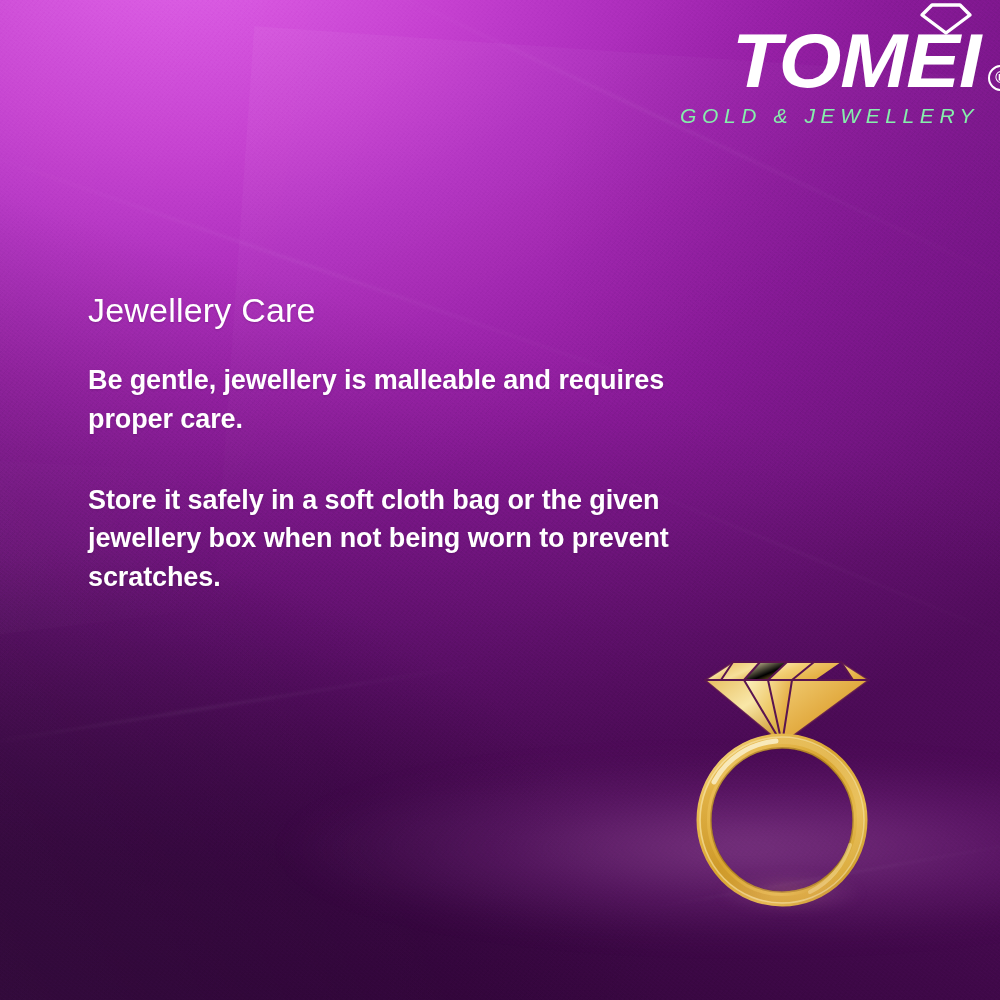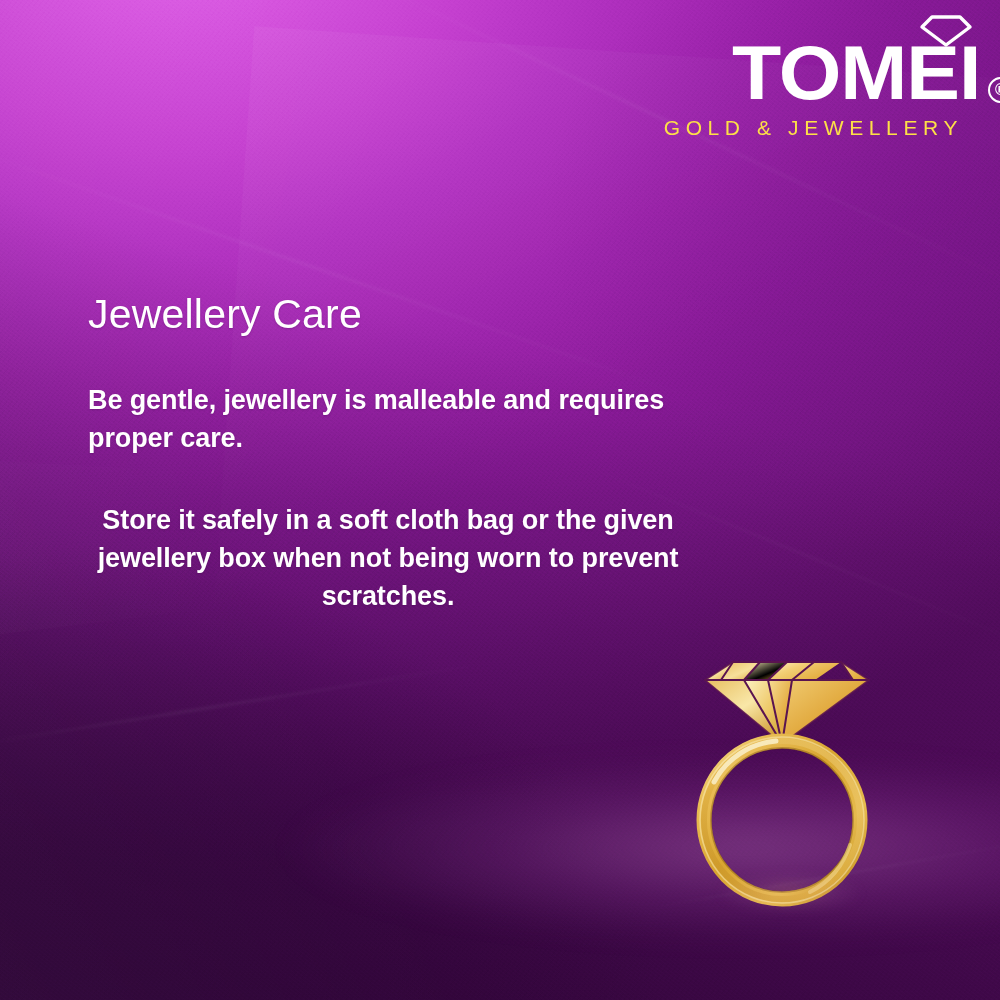--- a/index.html
+++ b/index.html
@@ -102,23 +102,24 @@
     background:radial-gradient(58% 62% at 72% 42%,
       rgba(238,150,240,0.30) 0%,
       rgba(200,96,212,0.16) 38%,
       rgba(160,60,180,0.0) 72%);
     filter:blur(14px);
   }
 
   
   .logo {
     position:absolute;
-    top:40px; right:20px;
+    top:28px; right:20px;
     text-align:right;
     line-height:1;
+    font-style:italic;
   }
   .logo-mark-row {
     position:relative;
     display:flex;
     align-items:flex-end;
     justify-content:flex-end;
   }
   .wordmark {
     font-family:"Liberation Sans", sans-serif;
     font-weight:bold;
@@ -141,52 +142,52 @@
     border:2.4px solid #ffffff;
     border-radius:50%;
     color:#ffffff;
     font-size:16px;
     font-weight:bold;
     line-height:21px;
     text-align:center;
   }
   .logo-sub {
     margin-top:12px;
-    margin-right:17px;
-    color:#fde047;
+    margin-right:1px;
+    color:#86efac;
     font-size:21px;
     font-weight:normal;
     letter-spacing:5.6px;
     white-space:nowrap;
   }
 
   
   .copy {
     position:absolute;
     left:88px;
     top:292px;
     width:600px;
     color:#ffffff;
   }
   .headline {
-    font-size:41px;
+    font-size:34px;
     font-weight:normal;
     letter-spacing:.2px;
     line-height:1.1;
-    margin-bottom:44px;
+    margin-bottom:32px;
     text-shadow:0 1px 2px rgba(60,0,70,.25);
   }
   .para {
     font-size:27px;
     font-weight:bold;
     line-height:1.42;
     letter-spacing:-.1px;
     text-shadow:0 1px 2px rgba(60,0,70,.25);
   }
-  .para + .para { margin-top:43px;text-align:center; }
+  .para + .para { margin-top:43px; }
 
   
   .ring-art {
     position:absolute;
     left:690px;
     top:640px;
     width:200px;
     height:270px;
   }
   .ring-shadow {

